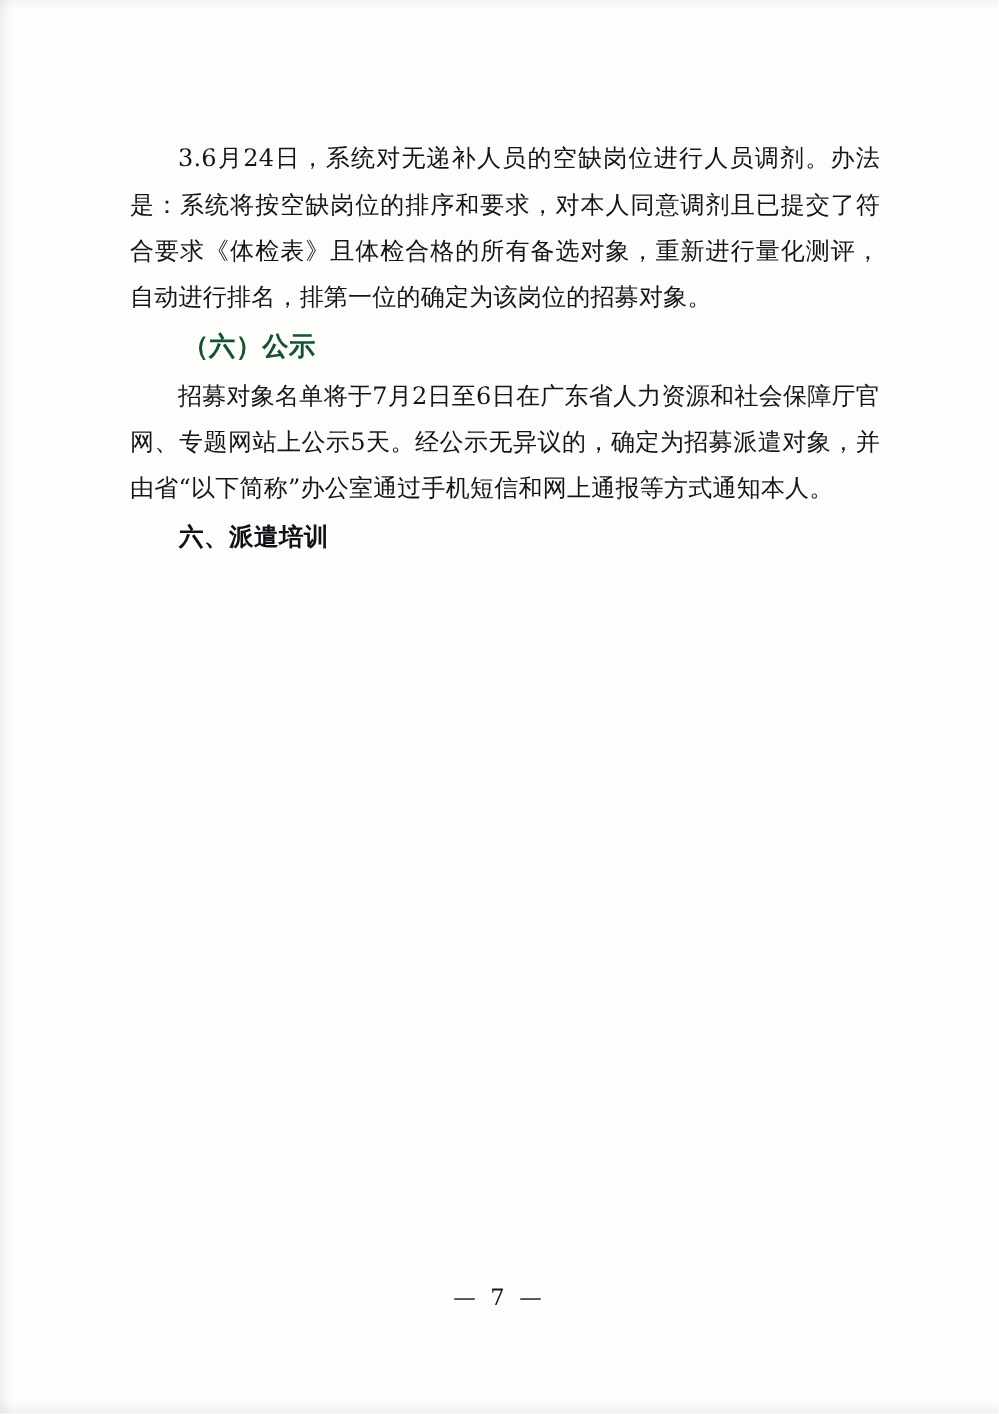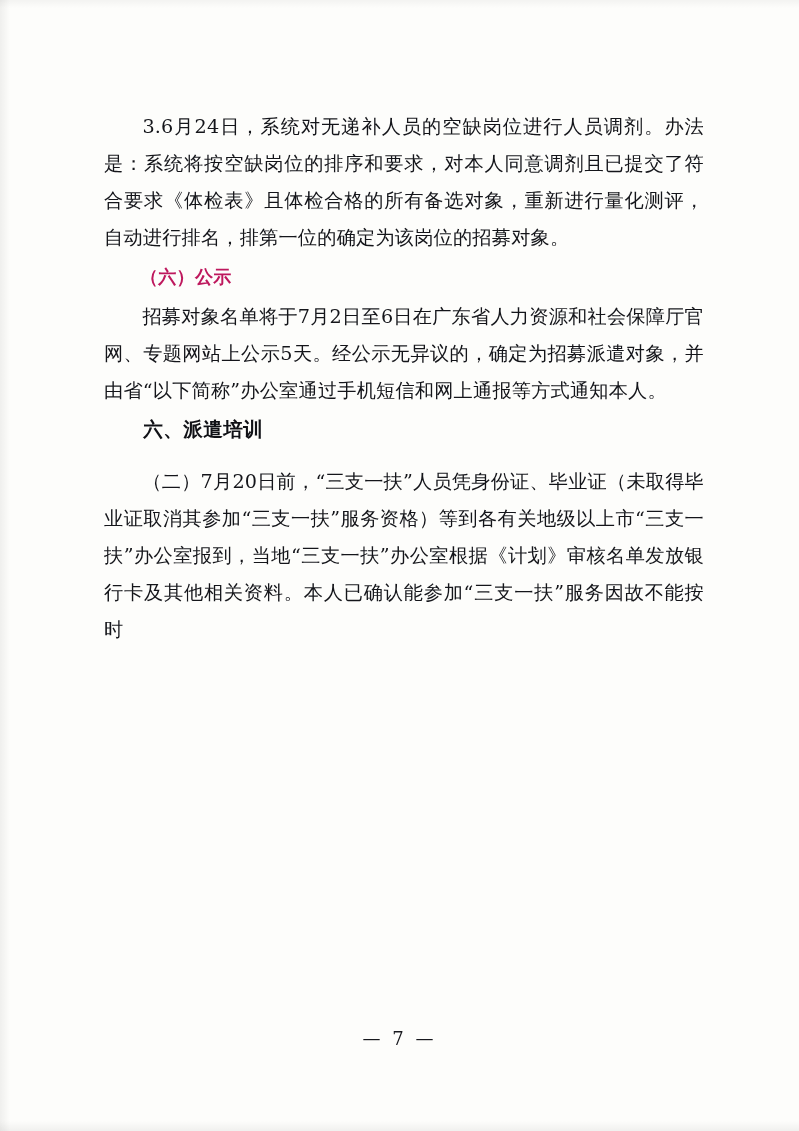--- a/index.html
+++ b/index.html
@@ -47,23 +47,23 @@
     font-size: 19.6px;
     line-height: 38px;
     color: #101116;
     font-weight: bold;
     text-indent: 2em;
     letter-spacing: 0.4px;
     font-family: "DejaVu Sans", "Liberation Sans", sans-serif;
   }
   .subheading {
     margin: 0 0 2px 0;
-    font-size: 18px;
+    font-size: 21px;
     line-height: 38px;
-    color: #be185d;
+    color: #14532d;
     font-weight: bold;
     text-indent: 2em;
     letter-spacing: 0.3px;
     font-family: "DejaVu Serif", "Liberation Serif", serif;
   }
   .page-number {
     position: absolute;
     left: 0;
     right: 0;
     top: 1028px;
@@ -102,17 +102,16 @@
   <div class="scan-tint"></div>
   <div class="edge-shadow-left"></div>
   <div class="edge-shadow-top"></div>
   <div class="edge-shadow-bottom"></div>
 
   <div class="content">
     <p class="para">3.6月24日，系统对无递补人员的空缺岗位进行人员调剂。办法是：系统将按空缺岗位的排序和要求，对本人同意调剂且已提交了符合要求《体检表》且体检合格的所有备选对象，重新进行量化测评，自动进行排名，排第一位的确定为该岗位的招募对象。</p>
     <p class="subheading">（六）公示</p>
     <p class="para">招募对象名单将于7月2日至6日在广东省人力资源和社会保障厅官网、专题网站上公示5天。经公示无异议的，确定为招募派遣对象，并由省“以下简称”办公室通过手机短信和网上通报等方式通知本人。</p>
     <p class="heading">六、派遣培训</p>
-    <p class="para">（二）7月20日前，“三支一扶”人员凭身份证、毕业证（未取得毕业证取消其参加“三支一扶”服务资格）等到各有关地级以上市“三支一扶”办公室报到，当地“三支一扶”办公室根据《计划》审核名单发放银行卡及其他相关资料。本人已确认能参加“三支一扶”服务因故不能按时</p>
   </div>
 
   <div class="page-number">— 7 —</div>
 </div>
 
 </body></html>

